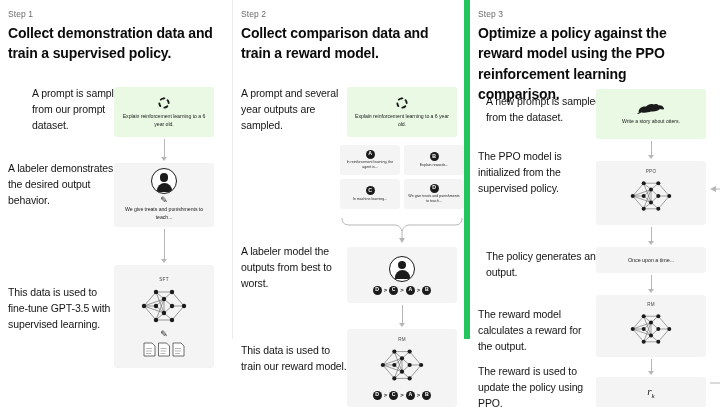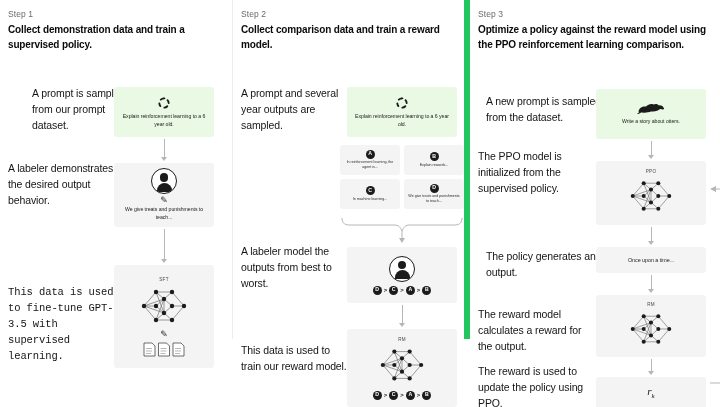--- a/index.html
+++ b/index.html
@@ -17,21 +17,21 @@
   .col2 { width: 232px; border-left: 1px solid #ececec; }
   .col3 { width: 256px; border-left: 6px solid #22c55e; }
 
   .col-inner { position: relative; height: 100%; padding-left: 8px; }
 
   .step-label {
     font-size: 8.5px; color: #6a6a6a; letter-spacing: .1px;
     margin-bottom: 4px;
   }
   .step-title {
-    font-size: 10px; font-weight: bold; line-height: 1.45;
+    font-size: 14px; font-weight: bold; line-height: 1.45;
     color: #0b0b0b; letter-spacing: -.15px;
     max-width: 215px;
   }
   .col3 .step-title { max-width: 232px; }
 
   
   .desc {
     position: absolute;
     font-size: 10.5px;
     line-height: 1.52;
@@ -128,21 +128,21 @@
 
 <div id="page">
 
   <div class="column col1">
     <div class="col-inner">
       <div class="step-label">Step 1</div>
       <div class="step-title">Collect demonstration data and train a supervised policy.</div>
 
       <div class="desc" style="top:77px;left:8px;margin-left:24px;">A prompt is sampled from our prompt dataset.</div>
       <div class="desc" style="top:152px;left:8px;">A labeler demonstrates the desired output behavior.</div>
-      <div class="desc" style="top:276px;left:8px;font-family:Liberation Mono, monospace;">This data is used to fine-tune GPT-3.5 with supervised learning.</div>
+      <div class="desc" style="top:276px;left:8px;">This data is used to fine-tune GPT-3.5 with supervised learning.</div>
 
       <div class="flow" style="top:78px;left:114px;width:100px;">
         <div class="box green" style="height:50px;width:100px;">
           <span>
             <svg width="14" height="14" viewBox="0 0 24 24">
               <g fill="none" stroke="#1b1b1b" stroke-width="3.2" stroke-linecap="round">
                 <path d="M6.5 6.2 A8 8 0 0 1 12 4"></path>
                 <path d="M18 7.2 A8 8 0 0 1 20 12"></path>
                 <path d="M17.7 17.6 A8 8 0 0 1 12.6 20"></path>
                 <path d="M5.8 17.2 A8 8 0 0 1 4 12.6"></path>

